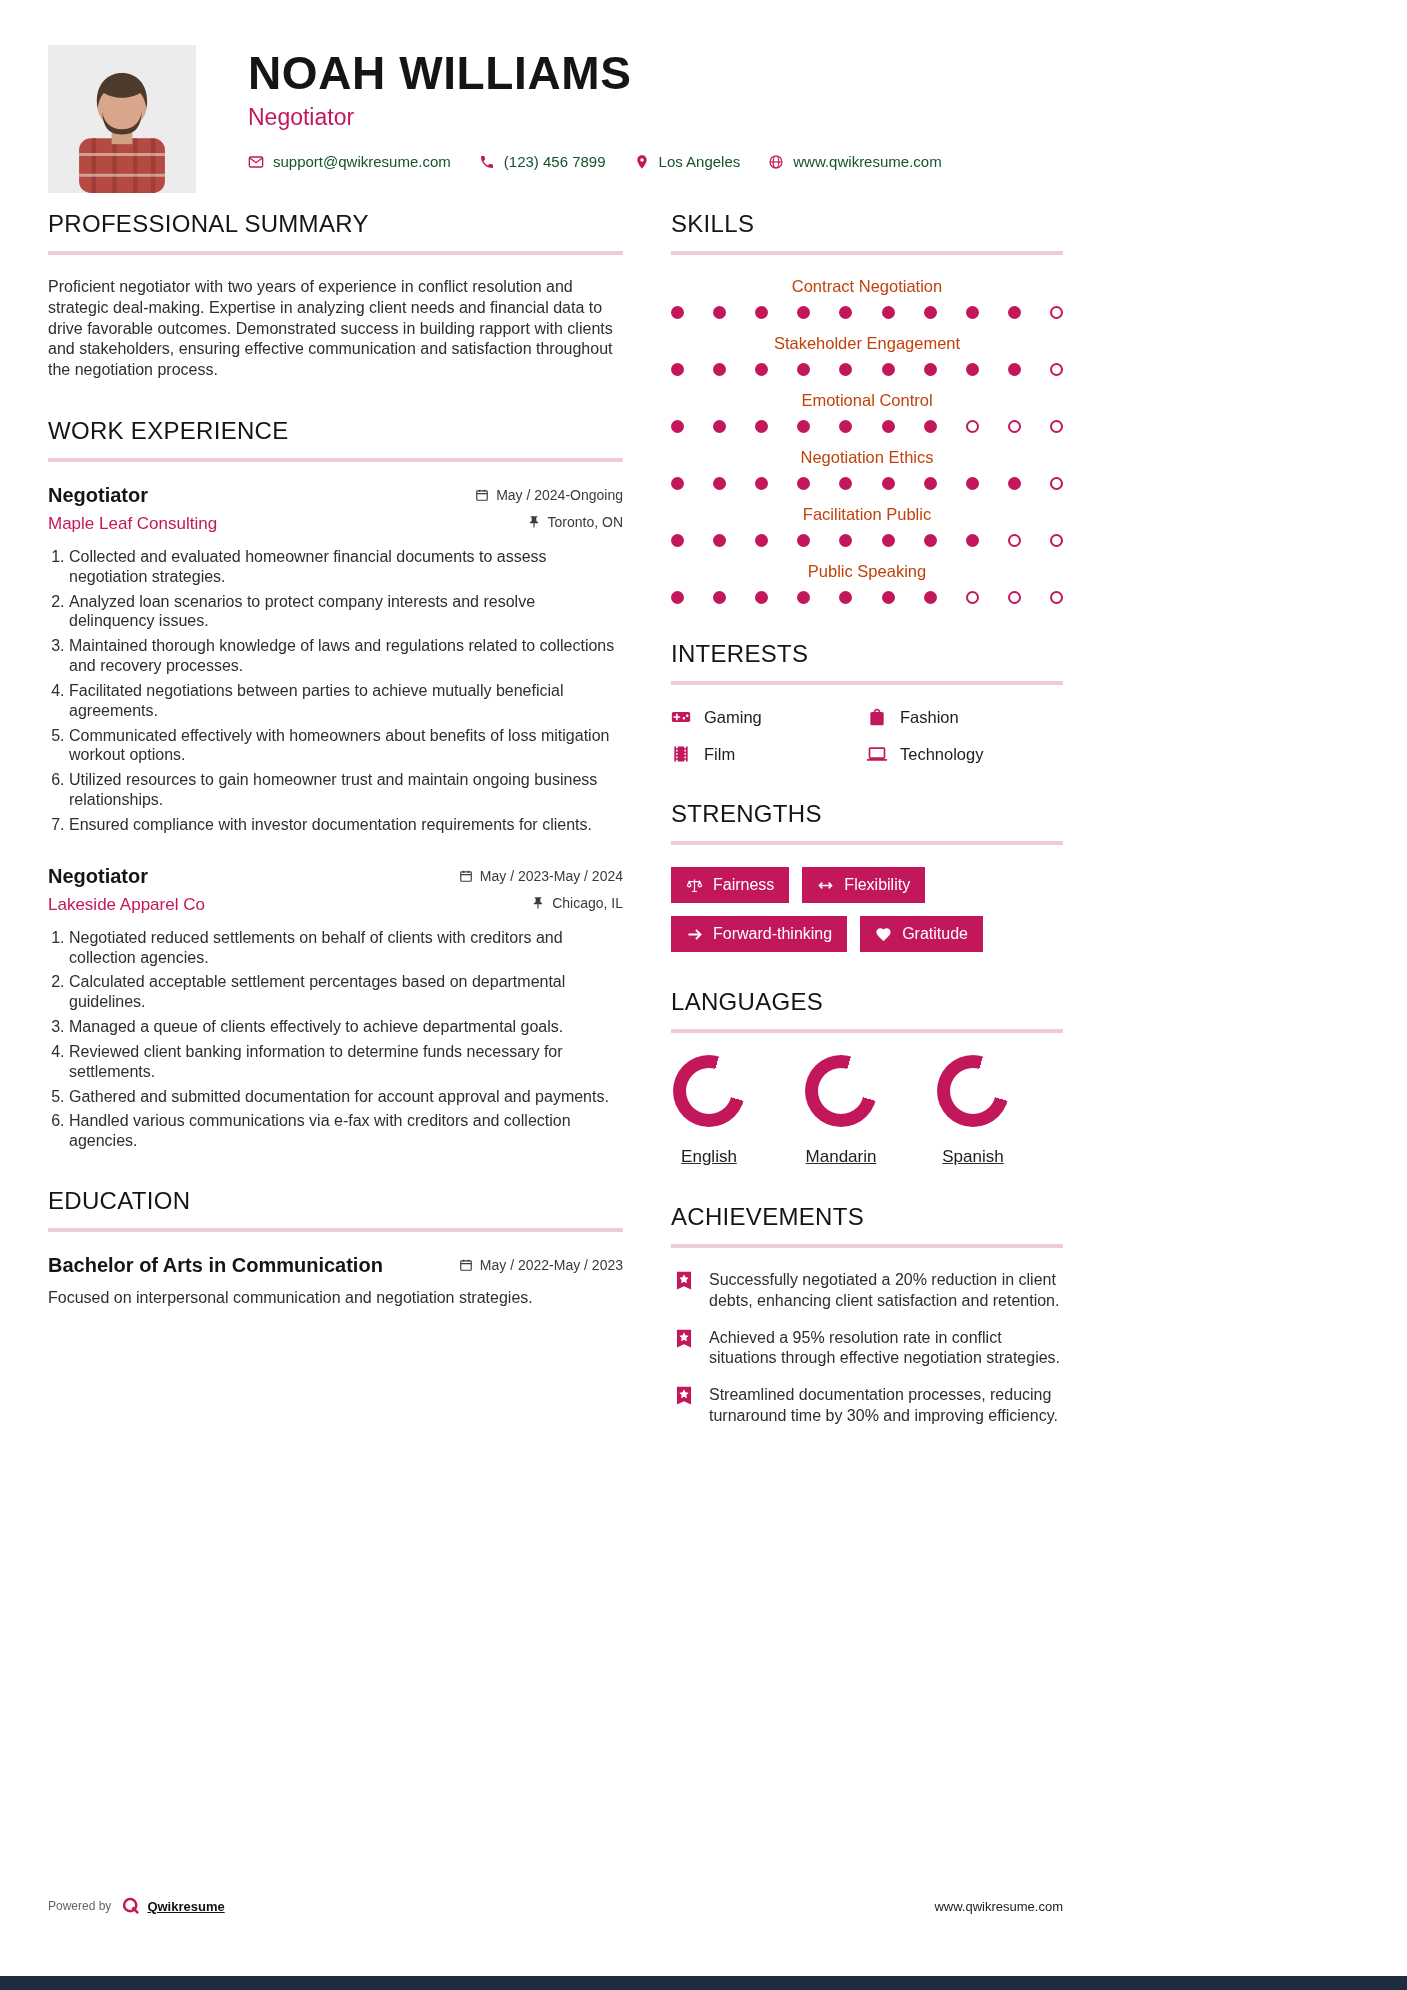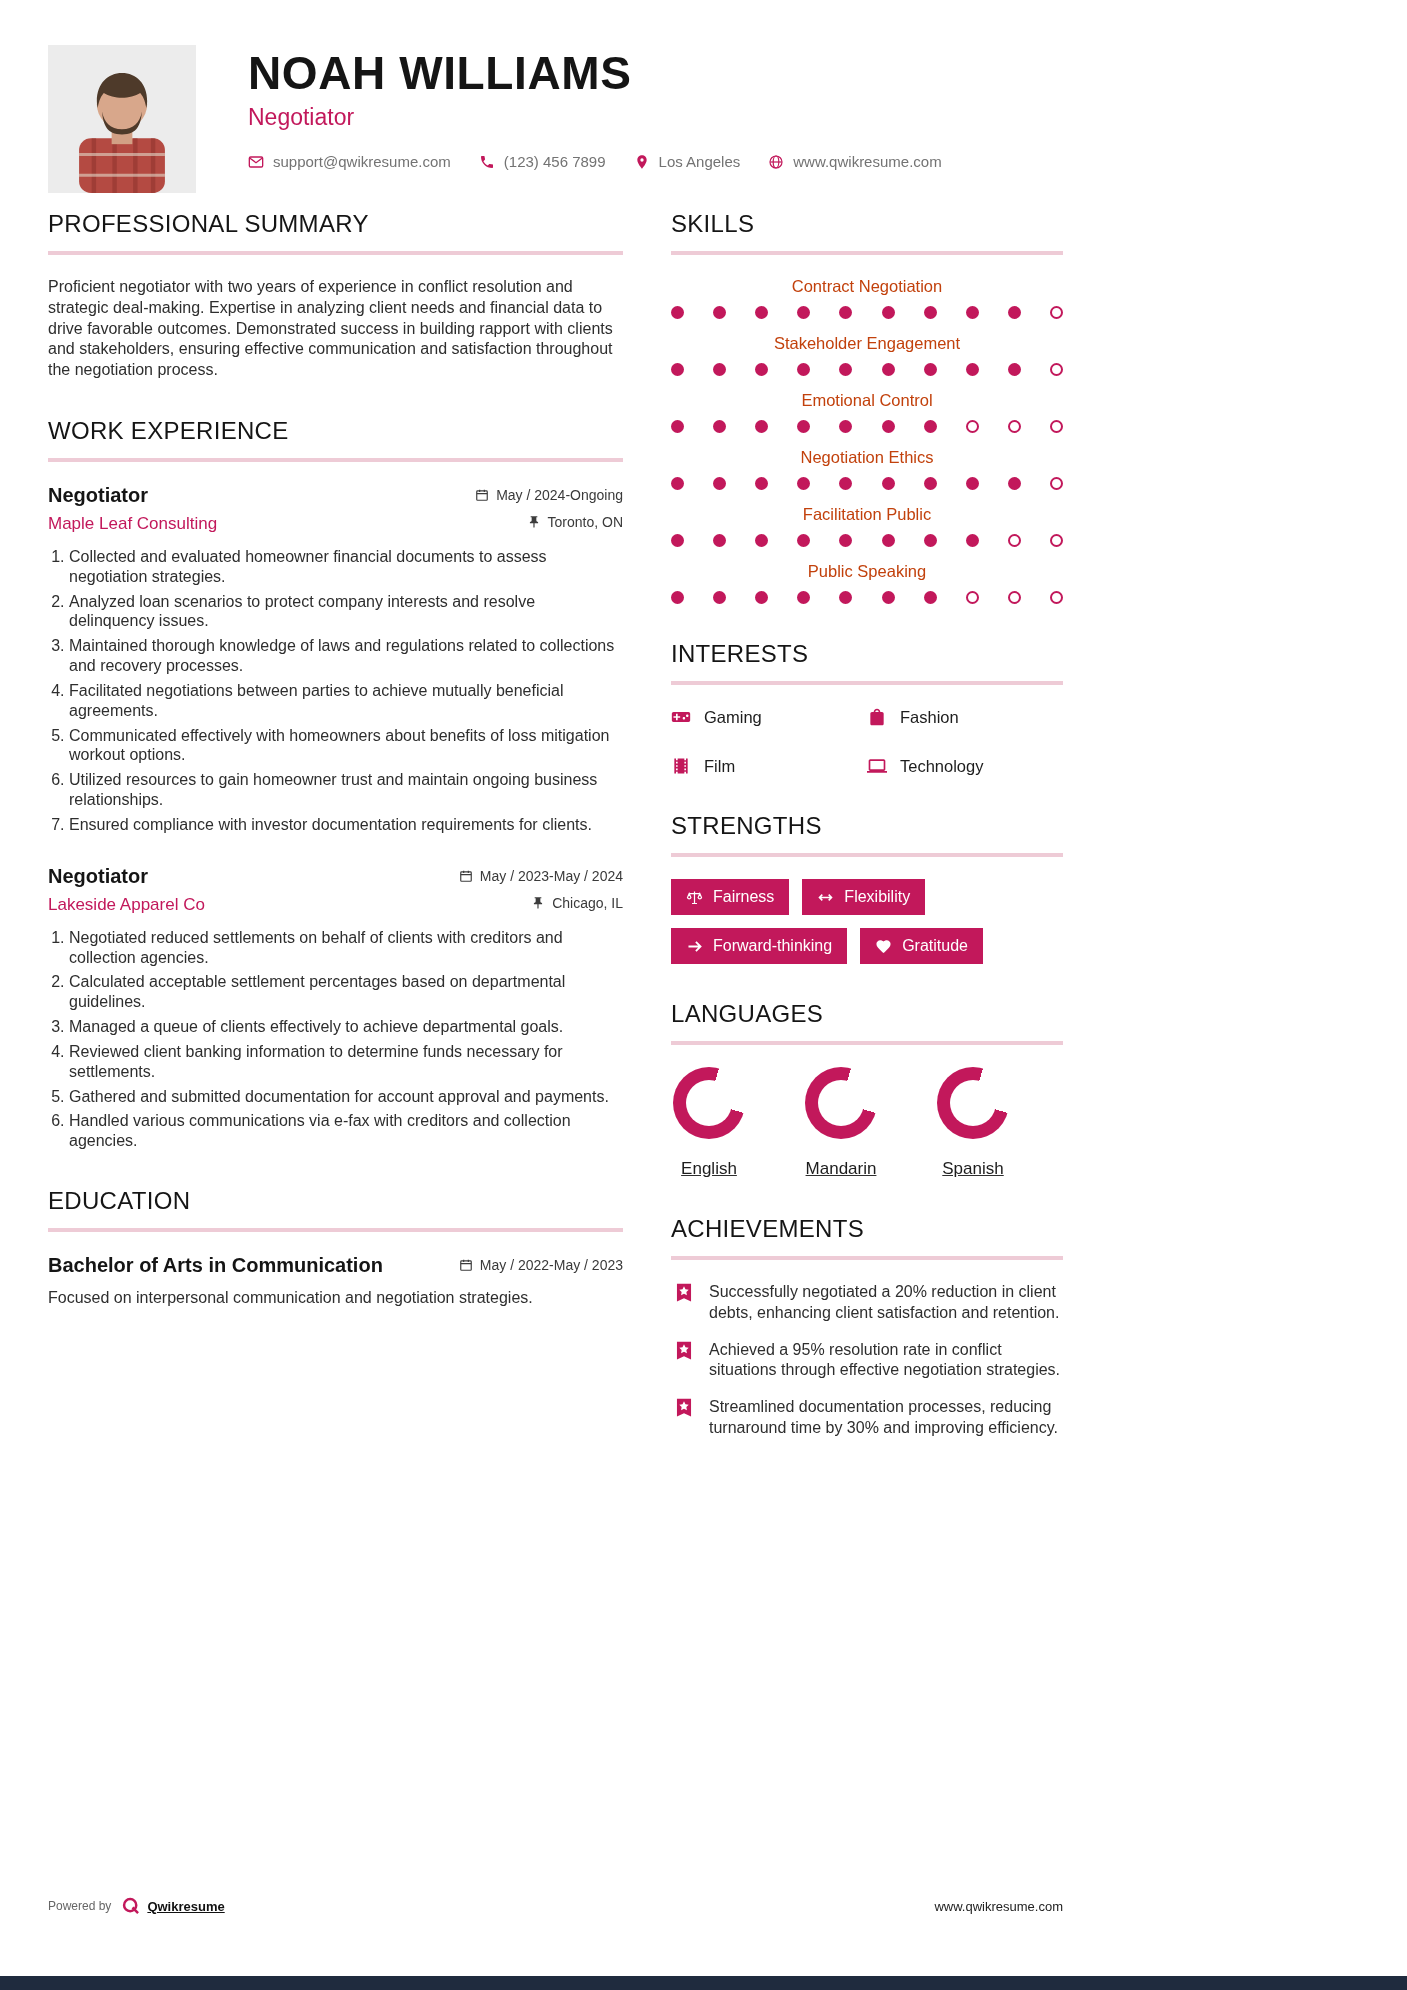--- a/index.html
+++ b/index.html
@@ -16,21 +16,21 @@
   .page{position:relative;width:1407px;height:1990px;background:#fff;overflow:hidden;}
 
   
   .header{position:absolute;left:48px;top:45px;display:flex;}
   .photo{width:148px;height:148px;background:#ececec;overflow:hidden;flex:none;}
   .photo svg{display:block;width:100%;height:100%;}
   .header-text{margin-left:52px;padding-top:4px;}
   .name{font-size:46px;font-weight:800;letter-spacing:.6px;color:var(--ink);line-height:1.05;}
   .subtitle{font-size:23px;color:var(--accent);margin-top:7px;}
   .contacts{display:flex;align-items:center;margin-top:22px;}
-  .contact{display:flex;align-items:center;margin-right:28px;font-size:15px;color:#737373;}
+  .contact{display:flex;align-items:center;margin-right:28px;font-size:15px;color:#14532d;}
   .contact .icn{color:var(--accent);margin-right:9px;}
 
   .icn{display:inline-flex;width:16px;height:16px;flex:none;}
   .icn svg{width:100%;height:100%;display:block;}
 
   
   .columns{position:absolute;left:48px;top:210px;width:1015px;display:flex;align-items:flex-start;}
   .col-left{width:575px;flex:none;}
   .col-right{width:392px;flex:none;margin-left:48px;}
 
@@ -51,21 +51,21 @@
   .edu-note{font-size:16px;margin-top:12px;}
 
   
   .skill{margin-bottom:15px;}
   .skill-name{font-size:16.5px;color:#c2410c;margin-bottom:10px;text-align:center;}
   .dots{display:flex;justify-content:space-between;}
   .dot{width:13px;height:13px;border-radius:50%;}
   .dot.filled{background:var(--accent);}
   .dot.empty{border:2.5px solid var(--accent);background:#fff;}
 
-  .interests-grid{display:grid;grid-template-columns:1fr 1fr;row-gap:29px;}
+  .interests-grid{display:grid;grid-template-columns:1fr 1fr;row-gap:17px;}
   .interest{display:flex;align-items:center;font-size:16.5px;color:#1d1d1d;}
   .interest .icn{width:20px;height:20px;color:var(--accent);margin-right:13px;}
 
   .strengths-wrap{display:flex;flex-wrap:wrap;gap:13px;}
   .strength{display:inline-flex;align-items:center;background:var(--accent);color:#fff;
     font-size:16px;padding:9px 15px;}
   .strength .icn{width:17px;height:17px;margin-right:10px;color:#fff;}
 
   .langs{display:flex;gap:56px;text-decoration:underline;}
   .lang{display:flex;flex-direction:column;align-items:center;min-width:76px;}

